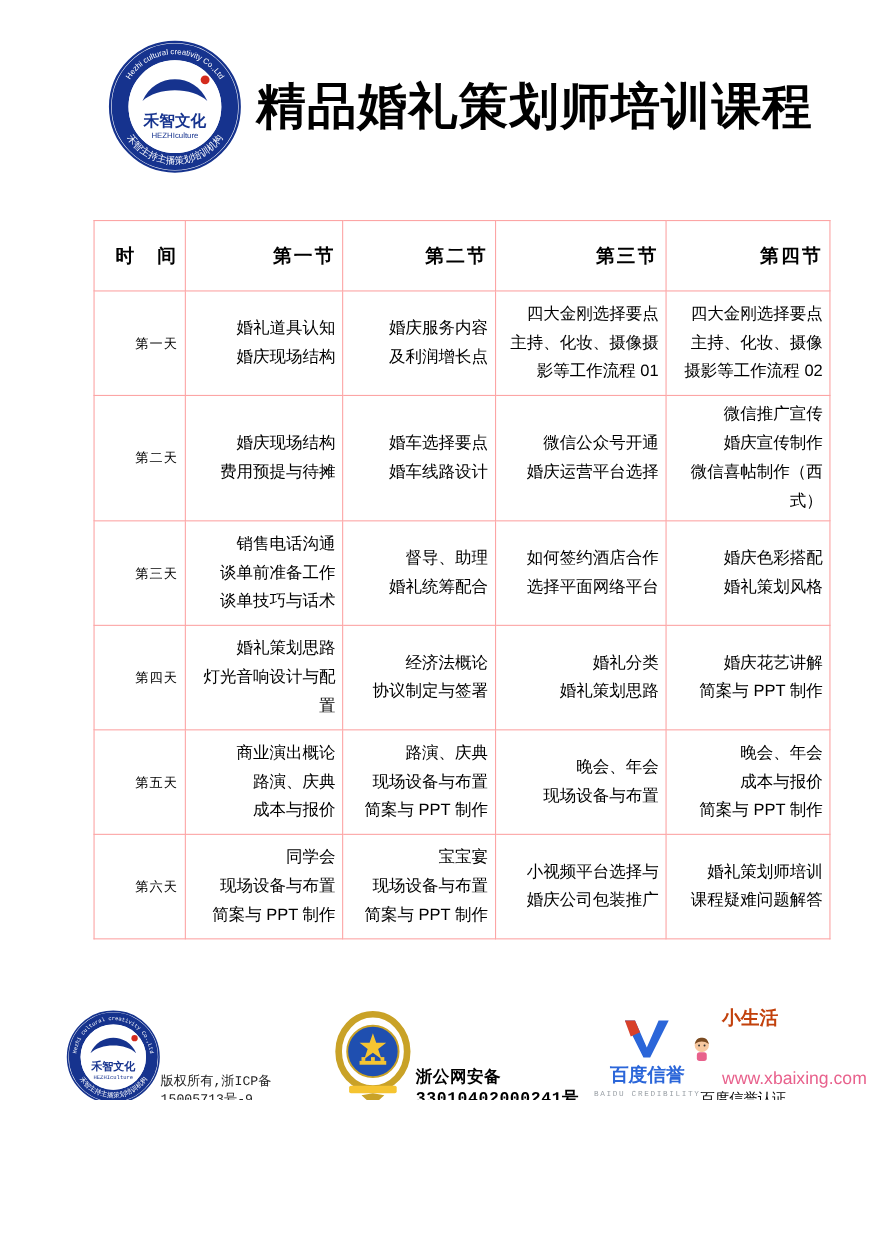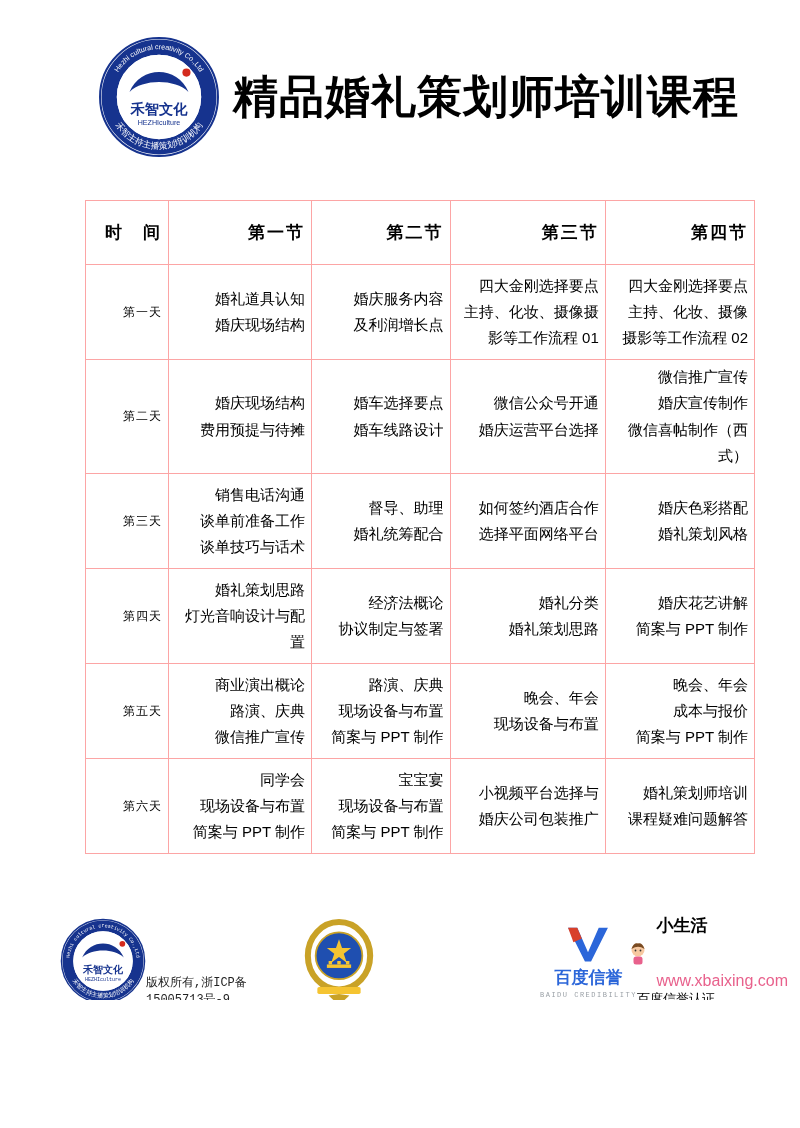--- a/index.html
+++ b/index.html
@@ -28,21 +28,21 @@
   .footer { margin-top: 60px; display: flex; align-items: flex-start; padding: 0 20px; }
   .footer-col { flex: 1; display: flex; flex-direction: row; align-items: flex-end; font-family: Liberation Mono, monospace; }
   .icon-box { height: 94px; display: flex; flex-direction: column; align-items: center; justify-content: center; }
   .copyright { font-size: 12px; color: #222; margin-top: 10px; }
   .police-caption { font-size: 15px; font-weight: bold; margin-top: 8px; letter-spacing: 0.5px; }
   .baidu-brand { font-size: 17px; font-weight: bold; color: #2b66d9; margin-top: 3px; }
   .baidu-en { font-size: 7px; color: #9aa0a6; letter-spacing: 1.5px; margin-top: 2px; }
   .baidu-caption { font-size: 13px; margin-top: 8px; }
   .watermark { position: absolute; right: 12px; bottom: 10px; display: flex; align-items: center; gap: 6px; }
   .wm-text { display: flex; flex-direction: column; line-height: 1.15; }
-  .wm-name { color: #000000; font-size: 17px; font-weight: bold; }
+  .wm-name { color: #c2410c; font-size: 17px; font-weight: bold; }
   .wm-url { color: #e8618c; font-size: 16px; margin-top: 36px; }
   .hidden-defs { position: absolute; width: 0; height: 0; overflow: hidden; }
 </style>
 </head>
 <body>
 
 <svg class="hidden-defs" aria-hidden="true">
   <defs>
     <symbol id="hezhi-logo" viewBox="0 0 120 120">
       <circle cx="60" cy="60" r="58" fill="#ffffff" stroke="#16338e" stroke-width="2"></circle>
@@ -137,21 +137,21 @@
 协议制定与签署</td>
           <td>婚礼分类
 婚礼策划思路</td>
           <td>婚庆花艺讲解
 简案与 PPT 制作</td>
         </tr>
         <tr>
           <td class="day">第五天</td>
           <td>商业演出概论
 路演、庆典
-微信推广宣传</td>
+成本与报价</td>
           <td>路演、庆典
 现场设备与布置
 简案与 PPT 制作</td>
           <td>晚会、年会
 现场设备与布置</td>
           <td>晚会、年会
 成本与报价
 简案与 PPT 制作</td>
         </tr>
         <tr>
@@ -189,20 +189,21 @@
           <circle cx="45" cy="46" r="27" fill="#1f4fb0" stroke="#c9a227" stroke-width="2"></circle>
           <polygon points="45,27 48.5,37 59,37 50.5,43.5 54,54 45,47.5 36,54 39.5,43.5 31,37 41.5,37" fill="#f5c431"></polygon>
           <rect x="31" y="56" width="28" height="4" fill="#f5c431"></rect>
           <rect x="33" y="52" width="4" height="4" fill="#f5c431"></rect>
           <rect x="43" y="52" width="4" height="4" fill="#f5c431"></rect>
           <rect x="53" y="52" width="4" height="4" fill="#f5c431"></rect>
           <rect x="20" y="82" width="50" height="8" rx="2" fill="#f5c431"></rect>
           <path d="M45 90 L57 92 L45 103 L33 92 Z" fill="#c9a227"></path>
         </svg>
       </div>
+      <div class="police-caption">浙公网安备 33010402000241号</div>
     </div>
 
     <div class="footer-col">
       <div class="icon-box">
         <svg width="46" height="40" viewBox="0 0 60 52">
           <polygon points="4,6 16,6 30,38 44,6 56,6 34,50 26,50" fill="#2b66d9"></polygon>
           <polygon points="4,6 16,6 22,20 11,25" fill="#d8402a"></polygon>
         </svg>
         <div class="baidu-brand">百度信誉</div>
         <div class="baidu-en">BAIDU CREDIBILITY</div>

